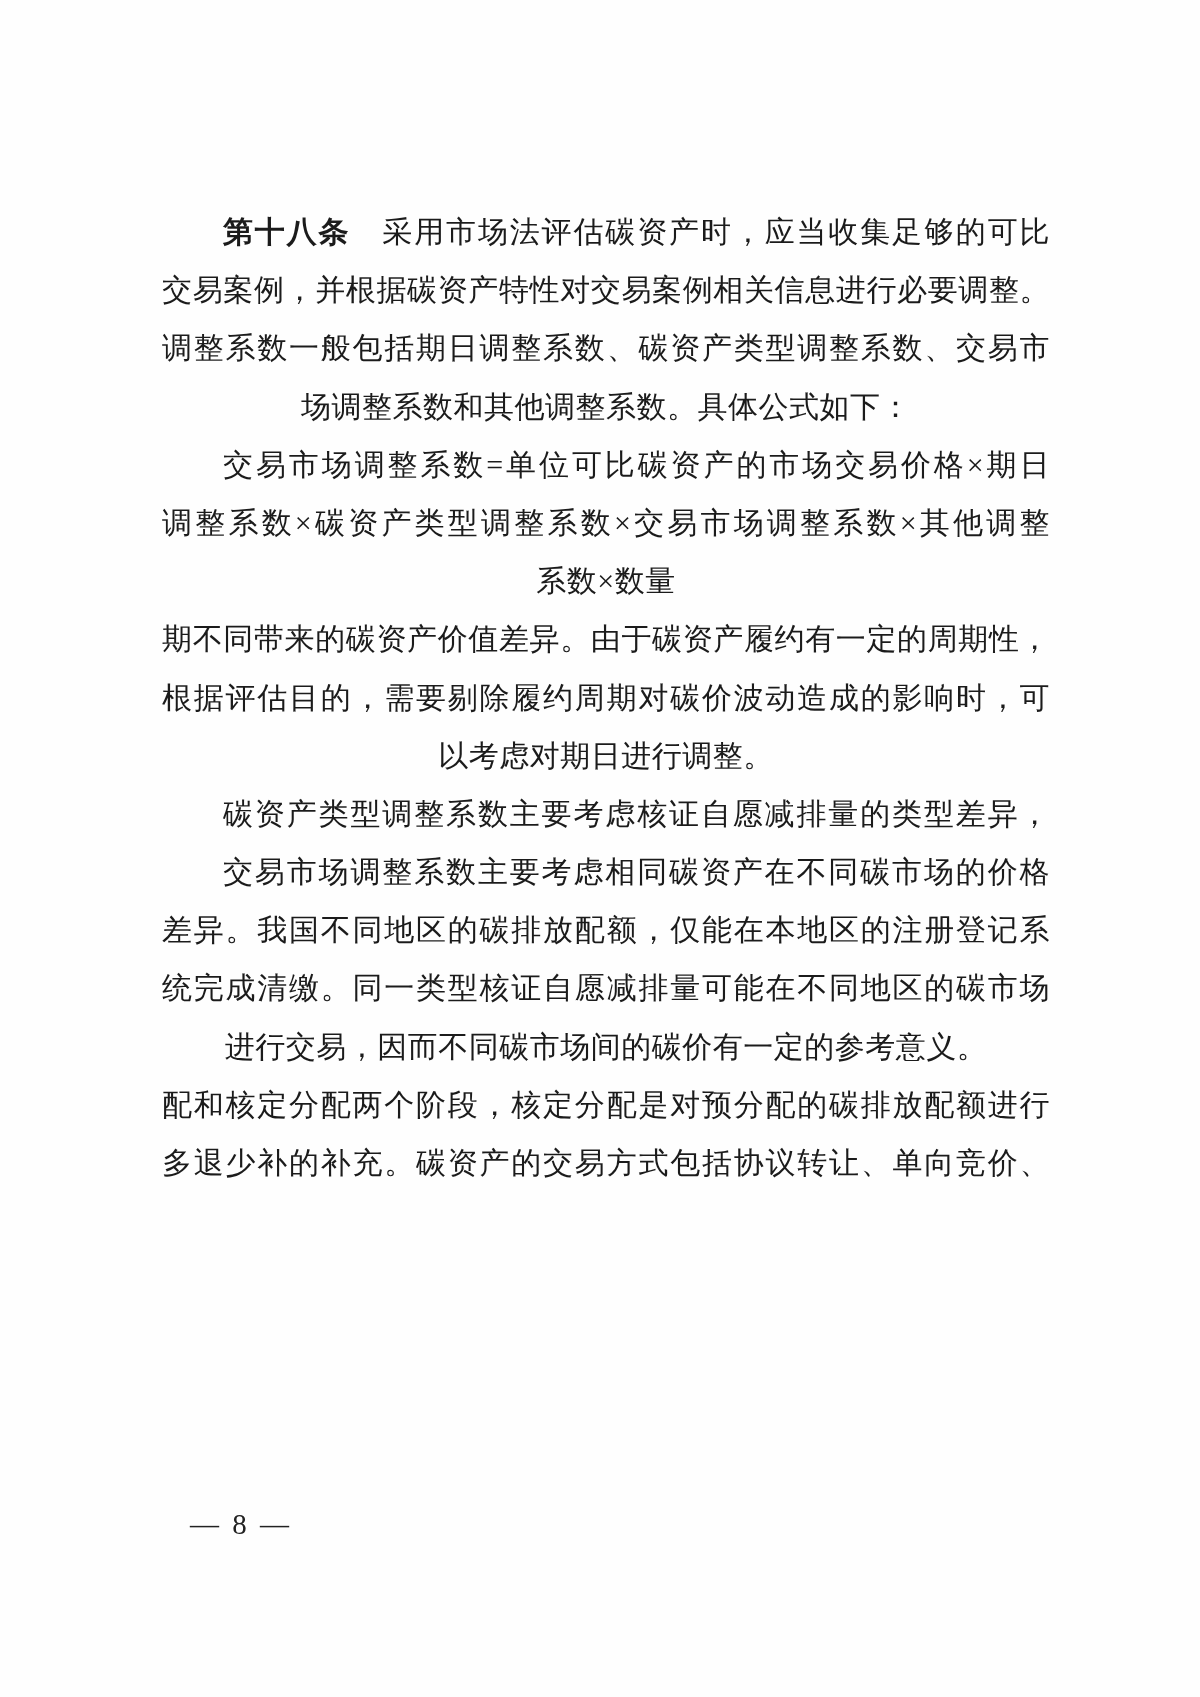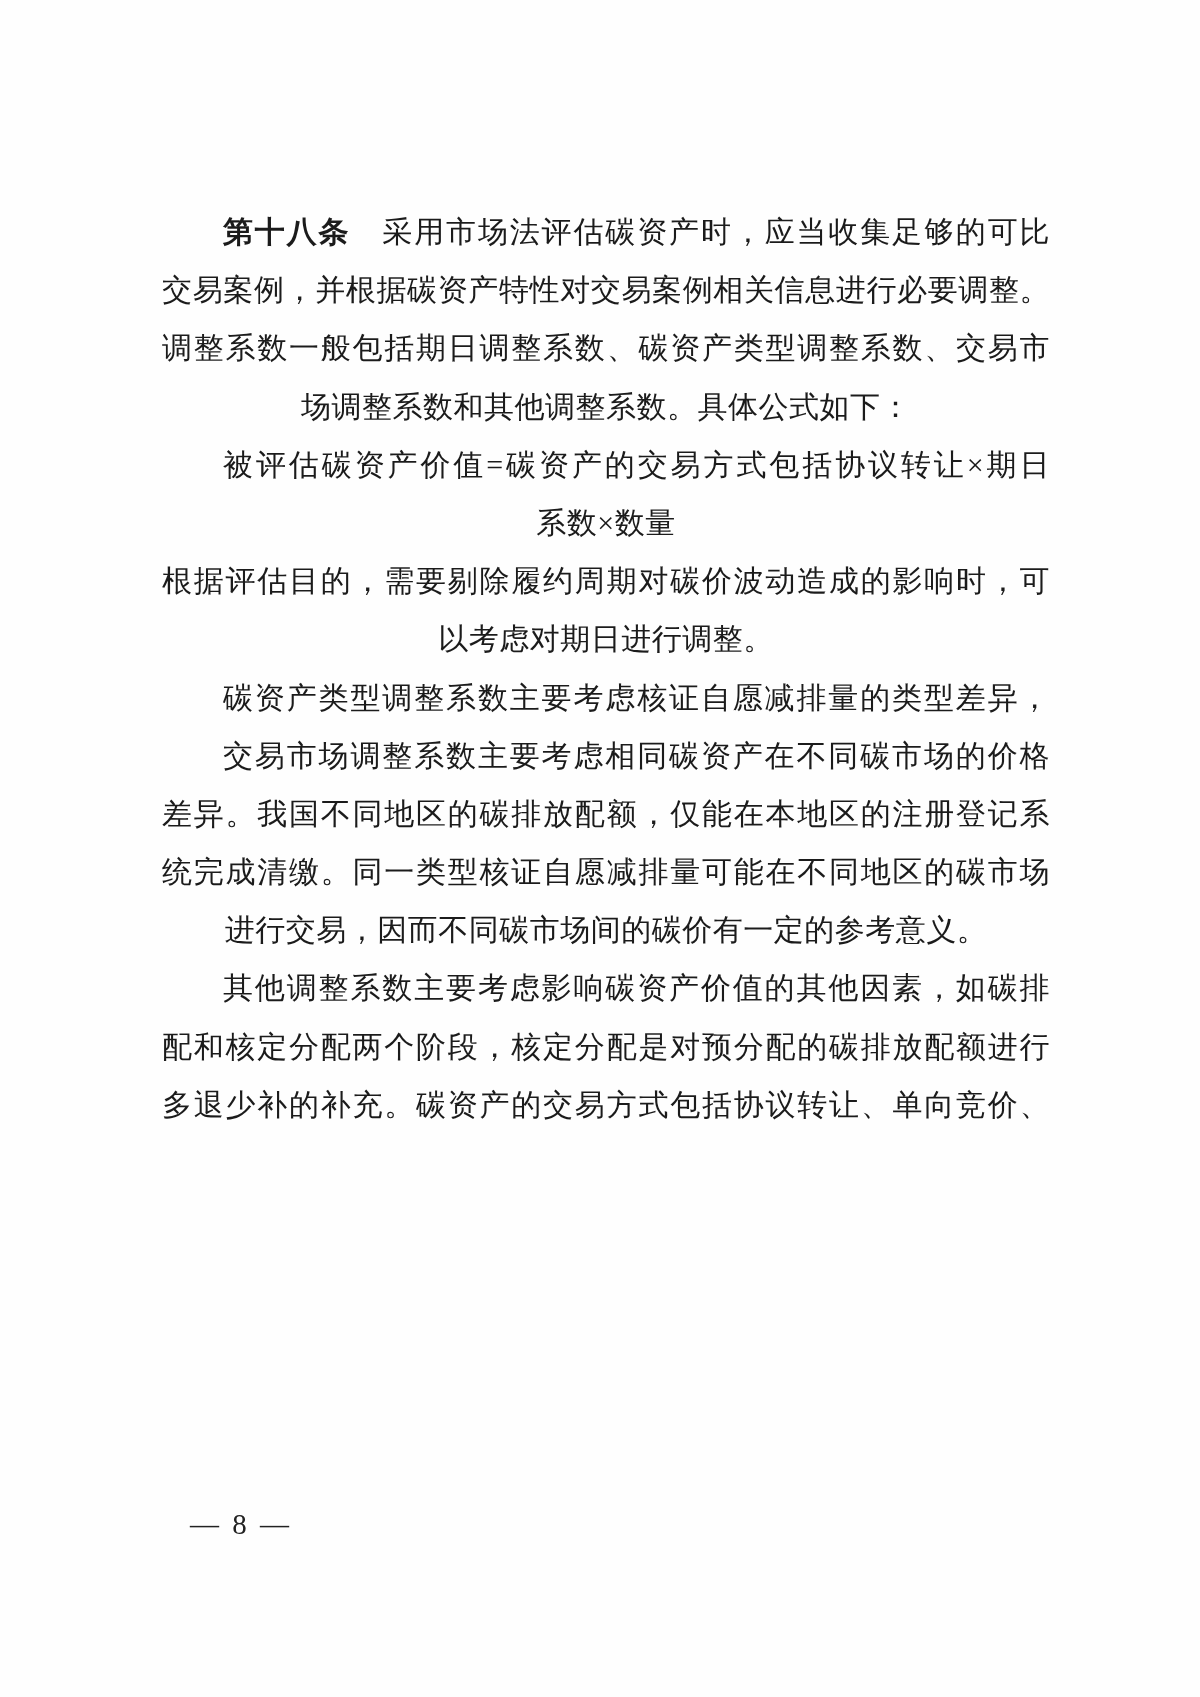--- a/index.html
+++ b/index.html
@@ -55,27 +55,28 @@
 </style>
 </head>
 <body>
 
 <div class="page">
   <div class="text-block" id="text-block">
       <div class="line fill indent"><span class="article-heading">第十八条</span><span>　采用市场法评估碳资产时，应当收集足够的可比</span></div>
       <div class="line fill">交易案例，并根据碳资产特性对交易案例相关信息进行必要调整。</div>
       <div class="line fill">调整系数一般包括期日调整系数、碳资产类型调整系数、交易市</div>
       <div class="line">场调整系数和其他调整系数。具体公式如下：</div>
-      <div class="line fill indent">被评估碳资产价值=碳资产的交易方式包括协议转让×期日</div>
+      <div class="line fill indent">交易市场调整系数=单位可比碳资产的市场交易价格×期日</div>
+      <div class="line fill">调整系数×碳资产类型调整系数×交易市场调整系数×其他调整</div>
       <div class="line">系数×数量</div>
+      <div class="line fill">期不同带来的碳资产价值差异。由于碳资产履约有一定的周期性，</div>
       <div class="line fill">根据评估目的，需要剔除履约周期对碳价波动造成的影响时，可</div>
       <div class="line">以考虑对期日进行调整。</div>
       <div class="line fill indent">碳资产类型调整系数主要考虑核证自愿减排量的类型差异，</div>
       <div class="line fill indent">交易市场调整系数主要考虑相同碳资产在不同碳市场的价格</div>
       <div class="line fill">差异。我国不同地区的碳排放配额，仅能在本地区的注册登记系</div>
       <div class="line fill">统完成清缴。同一类型核证自愿减排量可能在不同地区的碳市场</div>
       <div class="line">进行交易，因而不同碳市场间的碳价有一定的参考意义。</div>
-      <div class="line fill indent">其他调整系数主要考虑影响碳资产价值的其他因素，如碳排</div>
       <div class="line fill">配和核定分配两个阶段，核定分配是对预分配的碳排放配额进行</div>
       <div class="line fill">多退少补的补充。碳资产的交易方式包括协议转让、单向竞价、</div>
     </div>
   <div class="footer">— 8 —</div>
 </div>
 
 </body></html>

